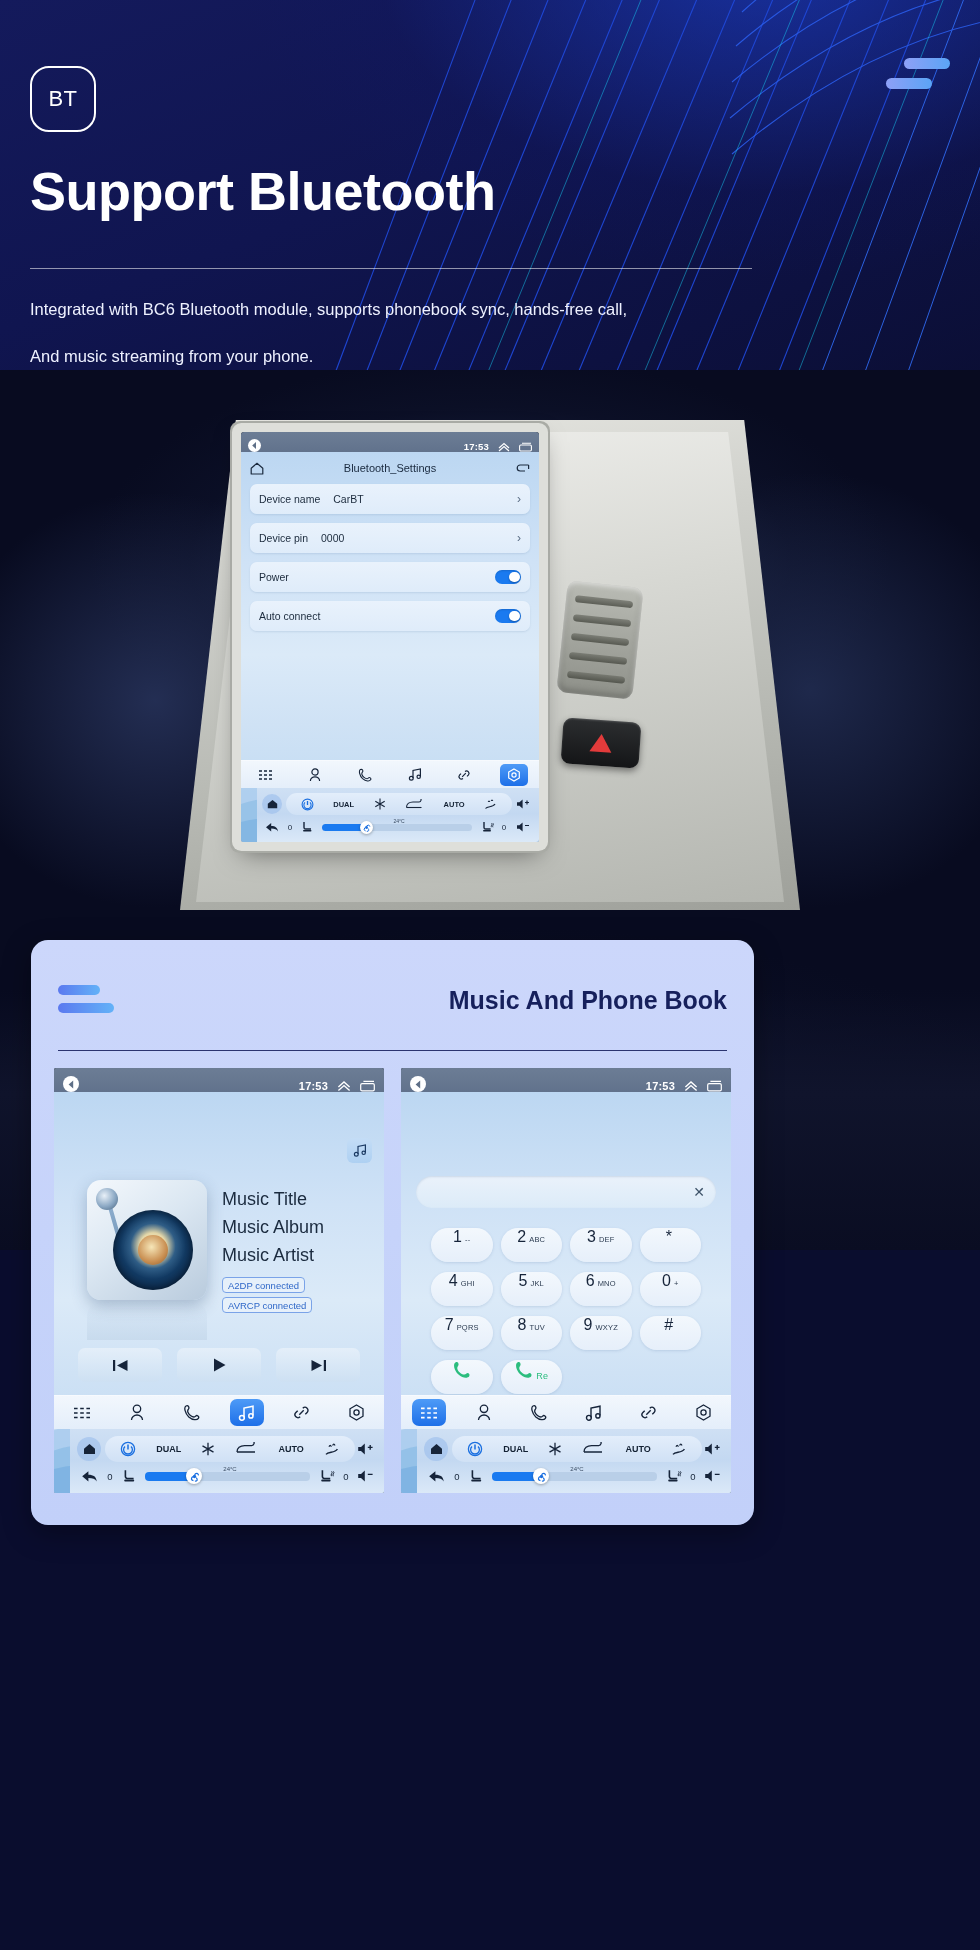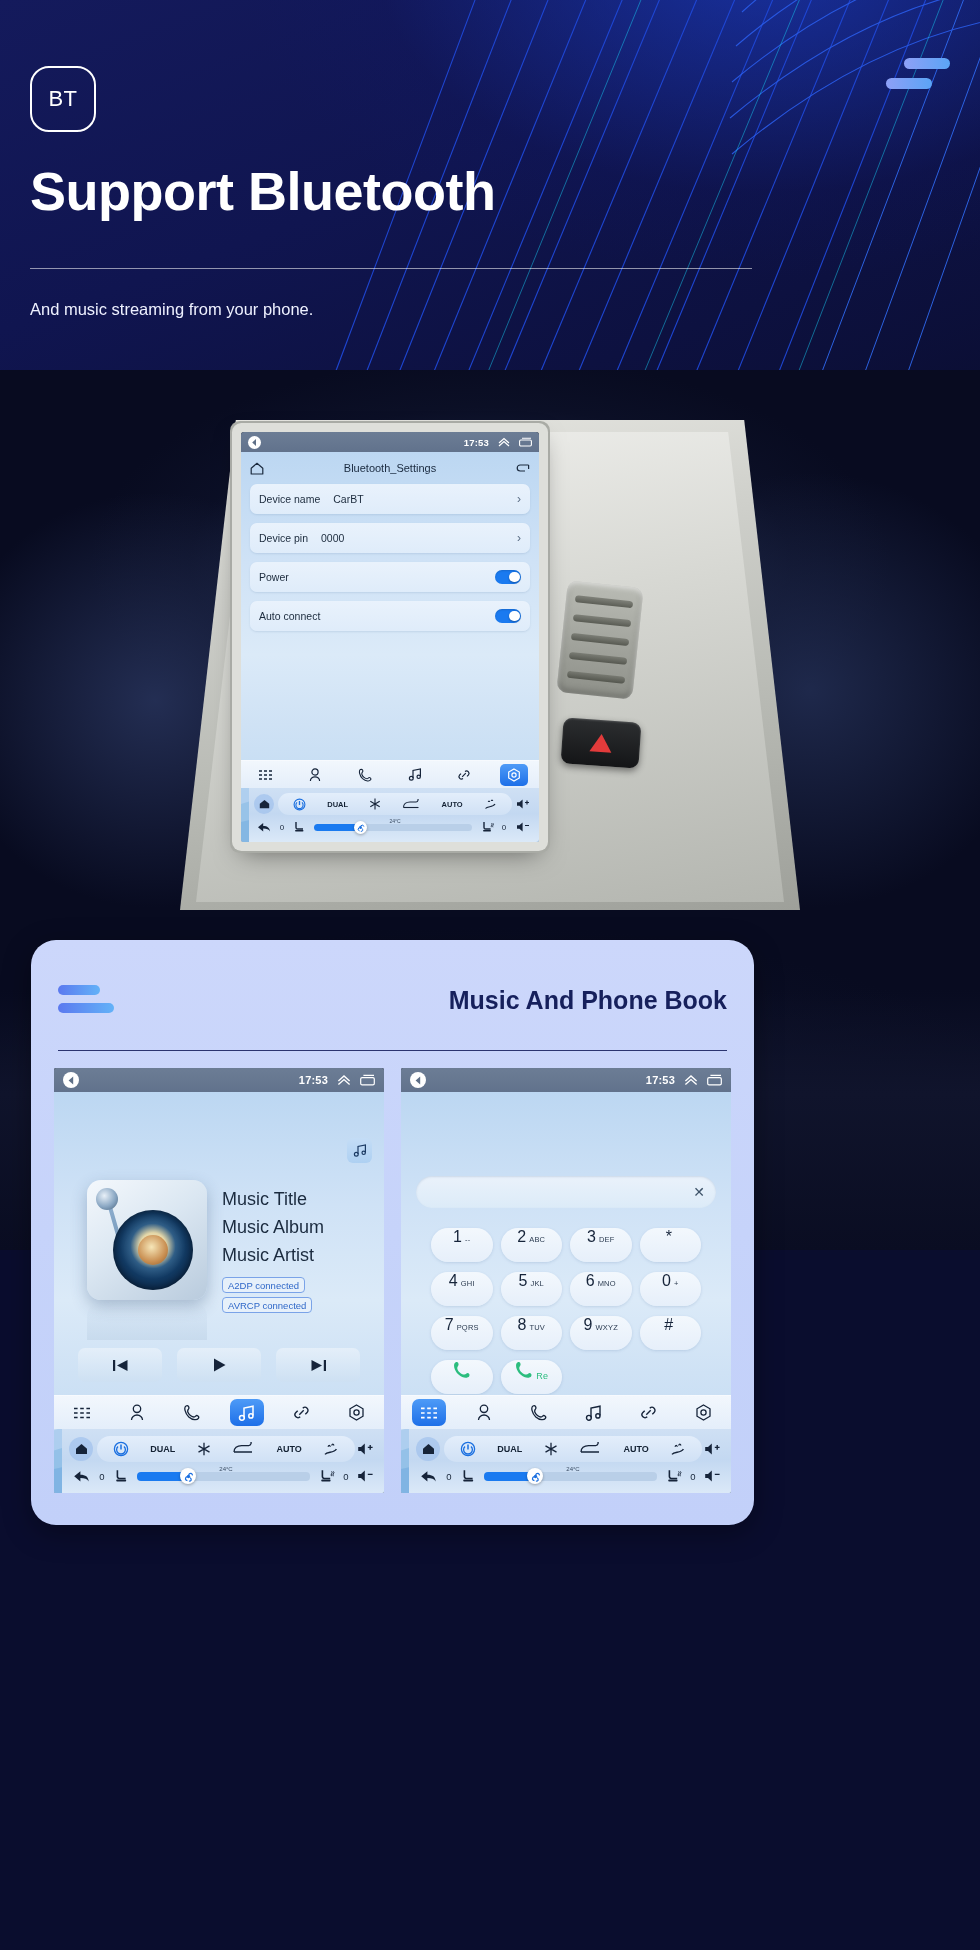--- a/index.html
+++ b/index.html
@@ -120,21 +120,21 @@
   .screen-main {
     position: absolute; left: 241px; top: 62px; width: 298px; height: 410px;
     background:#0c0f18; border-radius: 3px;
     box-shadow: 0 0 0 9px #dedfda, 0 0 0 11px #a9aba5, 0 10px 26px rgba(0,0,0,.5);
     overflow:hidden;
   }
 
   
   .statusbar {
     height: 20px; background: linear-gradient(180deg,#6c7d95,#61728c);
-    display:flex; align-items:center; padding: 0 7px; color:#fff;
+    display:flex; align-items:flex-end; padding: 0 7px; color:#fff;
     font-size: 9px; position: relative;
   }
   .sb-back {
     width:13px;height:13px;border-radius:50%;background:#fff;
     display:flex;align-items:center;justify-content:center;
   }
   .sb-back svg { display:block; }
   .sb-right { margin-left:auto; display:flex; align-items:center; gap:9px; }
   .sb-time { font-size:9.5px; font-weight:600; letter-spacing:.2px; }
 
@@ -178,21 +178,21 @@
     position:absolute; left:0; right:0; bottom:54px; height:28px;
     background: linear-gradient(180deg,#f2f7fd,#e4eefa);
     display:flex; align-items:center; justify-content:space-around; z-index:4;
     border-top:1px solid rgba(255,255,255,.7);
   }
   .dock .d { width:28px;height:22px;border-radius:5px;display:flex;align-items:center;justify-content:center; }
   .dock .d.sel { background: linear-gradient(180deg,#4e9bf7,#1d6fe8); }
 
   
   .climate {
-    position:absolute; left:8px; right:0; bottom:0; height:54px; z-index:4;
+    position:absolute; left:16px; right:0; bottom:0; height:54px; z-index:4;
     background: linear-gradient(180deg,#cfe0f4 0%, #c3d8f1 48%, #dbe9f8 100%);
     padding: 4px 5px 3px 5px;
   }
   .cl-row { display:flex; align-items:center; height:24px; }
   .cl-row.r2 { height:22px; }
   .cl-home {
     width:20px;height:20px;border-radius:50%;background:rgba(150,185,235,.55);
     display:flex;align-items:center;justify-content:center;
   }
   .cl-pill {
@@ -206,21 +206,21 @@
   .cl-slider { flex:1; height:7px; border-radius:4px; margin:0 6px; position:relative;
     background: linear-gradient(90deg,#1a7af0 0%, #1a7af0 28%, #b9cfe8 28%, #b9cfe8 100%); }
   .cl-slider .knob { position:absolute; left:25%; top:-3px; width:13px;height:13px;border-radius:50%;
     background:#fff; box-shadow:0 1px 3px rgba(0,0,0,.3); display:flex;align-items:center;justify-content:center; }
   .cl-num { font-size:8px; color:#17263a; width:16px; text-align:center; }
 
   
   .panel {
     position:absolute; left:31px; top:940px; width:723px; height:585px;
     background: linear-gradient(180deg,#ccd7fb 0%, #c6d3fa 50%, #c2d0f9 100%);
-    border-radius: 25px; z-index:10;
+    border-radius: 17px; z-index:10;
     box-shadow: 0 8px 28px rgba(0,0,0,.35);
     padding-left: 36px;
   }
   .panel-mark { position:absolute; left:27px; top:45px; display:flex; flex-direction:column; gap:8px; }
   .panel-mark i { display:block; height:10px; border-radius:5px;
     background: linear-gradient(90deg,#5b79ef 0%, #63b2f8 100%); }
   .panel-mark i:nth-child(1) { width:42px; }
   .panel-mark i:nth-child(2) { width:56px; }
   .panel-title {
     position:absolute; right:27px; top:46px; font-size:25px; font-weight:700; color:#16205c;
@@ -371,20 +371,21 @@
     </div>
 
     <div class="hero-mark">
       <i></i>
       <i></i>
     </div>
 
     <div class="hero-title">Support Bluetooth</div>
     <div class="hero-rule"></div>
     <div class="hero-sub">
+      <div>Integrated with BC6 Bluetooth module, supports phonebook sync, hands-free call,</div>
       <div>And music streaming from your phone.</div>
     </div>
   </div>
 
   <div class="car-stage">
     <div class="dash-blur-a"></div>
     <div class="dash-blur-b"></div>
     <div class="dash-lower"></div>
     <div class="dash-vent-strip"></div>
 

